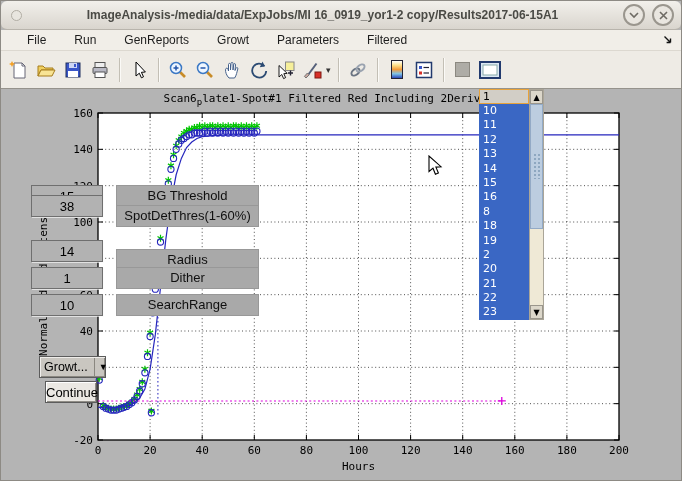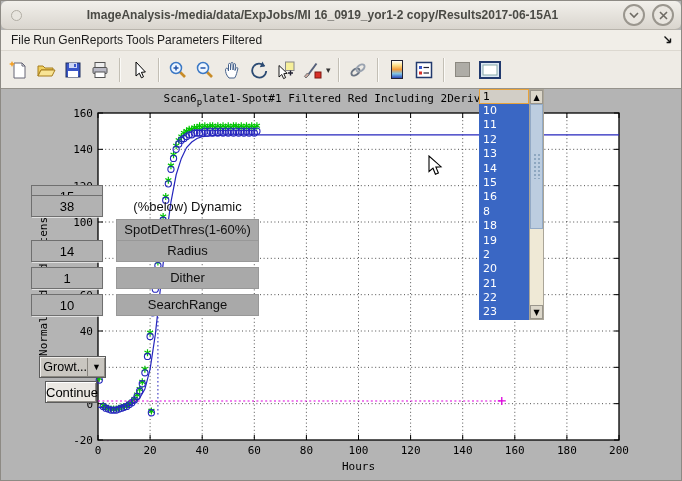--- a/index.html
+++ b/index.html
@@ -12,21 +12,21 @@
   .titlebar{height:28px;background:linear-gradient(#f2f0eb,#d9d5ce);
     border-bottom:1px solid #b8b4ac;display:flex;align-items:center;border-radius:6px;}
   .win-circle{width:9px;height:9px;border-radius:50%;border:1px solid #b1ada4;margin-left:10px;background:#e8e5df;}
   .title-text{flex:1;text-align:center;font-weight:bold;font-size:12px;color:#4a4a45;
     white-space:nowrap;overflow:hidden;}
   .tb-round{width:18px;height:18px;border:2px solid #9a968e;border-radius:50%;
     margin-right:7px;display:flex;align-items:center;justify-content:center;background:#e9e6e0;cursor:default;}
   .tb-round svg{display:block;}
   
   .menubar{height:20px;background:#f1eee8;display:flex;align-items:center;
-    font-size:12px;color:#1d1d1d;padding-left:10px;gap:3px;border-bottom:1px solid #dcd8d0;}
+    font-size:12px;color:#1d1d1d;padding-left:26px;gap:28px;border-bottom:1px solid #dcd8d0;}
   .menu-item{cursor:default;}
   .menu-arrow{margin-left:auto;margin-right:8px;display:flex;}
   
   .toolbar{height:37px;background:#eeebe5;border-bottom:1px solid #96938c;
     display:flex;align-items:center;padding-left:6px;gap:3px;}
   .ticon{width:24px;height:24px;display:flex;align-items:center;justify-content:center;}
   .tsep{width:1px;height:24px;background:#c3bfb5;box-shadow:1px 0 0 #fbfaf7;margin:0 4px;}
   .caret{font-size:9px;color:#333;margin-left:-2px;}
   .cbar{width:10px;height:17px;border:1px solid #223;
     background:linear-gradient(#ffffff,#ffe08a,#f49b3c,#7ec4e8,#2b48b8);}
@@ -42,22 +42,22 @@
     background:#b2b2b2;border:1px solid #6f6f6f;box-shadow:1px 1px 0 rgba(250,250,250,.65);
     font-family:"Liberation Sans",sans-serif;font-size:13px;text-align:center;color:#000;padding:0;}
   .labelbox{position:absolute;left:115px;width:143px;height:22px;z-index:3;box-sizing:border-box;
     background:#a9a9a9;border:1px solid #989898;font-size:13px;line-height:20px;
     text-align:center;color:#101010;white-space:nowrap;overflow:hidden;}
   .label2{position:absolute;left:115px;top:110px;width:143px;z-index:2;
     font-size:13px;text-align:center;color:#101010;white-space:nowrap;}
   .growth-btn{position:absolute;left:38px;top:267px;width:67px;height:22px;z-index:3;box-sizing:border-box;
     background:#c9c6c0;border:1px solid #5c5c5c;
     box-shadow:inset 1px 1px 0 #efedea,inset -1px -1px 0 #8a8780;
-    display:flex;align-items:center;justify-content:flex-end;
-    font-size:12.5px;color:#000;padding:0 4px;cursor:default;}
+    display:flex;align-items:center;justify-content:space-between;
+    font-size:12.5px;color:#000;padding:0 4px;cursor:default;gap:6px;}
   .growth-btn .dd{font-size:9px;border-left:1px solid #8a8780;padding-left:4px;line-height:18px;}
   .continue-btn{position:absolute;left:44px;top:292px;width:52px;height:22px;z-index:3;box-sizing:border-box;
     background:#ebe8e3;border:1px solid #5c5c5c;
     box-shadow:inset 1px 1px 0 #ffffff,inset -1px -1px 0 #908d86;
     font-size:13px;color:#000;text-align:center;cursor:default;
     font-family:"Liberation Sans",sans-serif;padding:0;}
   
   .listbox{position:absolute;left:478px;top:0;width:65px;height:231px;z-index:5;
     font-family:"DejaVu Sans",sans-serif;font-size:11px;}
   .lb-top{position:absolute;left:0;top:0;width:50px;height:15px;box-sizing:border-box;
@@ -95,21 +95,21 @@
       <svg width="9" height="9" viewBox="0 0 9 9">
           <path d="M1 1 L8 8 M8 1 L1 8" stroke="#6e6b64" stroke-width="1.6"></path>
         </svg>
     </span>
   </div>
 
   <div class="menubar">
     <span class="menu-item">File</span>
     <span class="menu-item">Run</span>
     <span class="menu-item">GenReports</span>
-    <span class="menu-item">Tools</span>
+    <span class="menu-item">Growt</span>
     <span class="menu-item">Parameters</span>
     <span class="menu-item">Filtered</span>
     <span class="menu-arrow">
       <svg width="10" height="10" viewBox="0 0 10 10">
           <path d="M1.5 1.5 L7.5 7.5 M7.5 7.5 L7.5 3.6 M7.5 7.5 L3.6 7.5" stroke="#111" stroke-width="1.4" fill="none"></path>
         </svg>
     </span>
   </div>
 
   <div class="toolbar">
@@ -450,22 +450,23 @@
     </div>
 
     <div class="label2">(%below) Dynamic</div>
 
     <input class="fieldbox" style="top: 96px;" value="15">
     <input class="fieldbox" style="top: 106px;" value="38">
     <input class="fieldbox" style="top: 151px;" value="14">
     <input class="fieldbox" style="top: 178px;" value="1">
     <input class="fieldbox" style="top: 205px;" value="10">
 
-    <div class="labelbox" style="top:130px">SpotDetThres(1-60%)</div>
-    <div class="labelbox" style="top:151px">Radius</div>
+    <div class="labelbox" style="top:96px">BG Threshold</div>
+    <div class="labelbox" style="top:116px">SpotDetThres(1-60%)</div>
+    <div class="labelbox" style="top:160px">Radius</div>
     <div class="labelbox" style="top:178px">Dither</div>
     <div class="labelbox" style="top:205px">SearchRange</div>
 
     <div class="growth-btn">
       <span>Growt...</span>
       <span class="dd">▼</span>
     </div>
     <button class="continue-btn">Continue</button>
 
     <div class="listbox">

